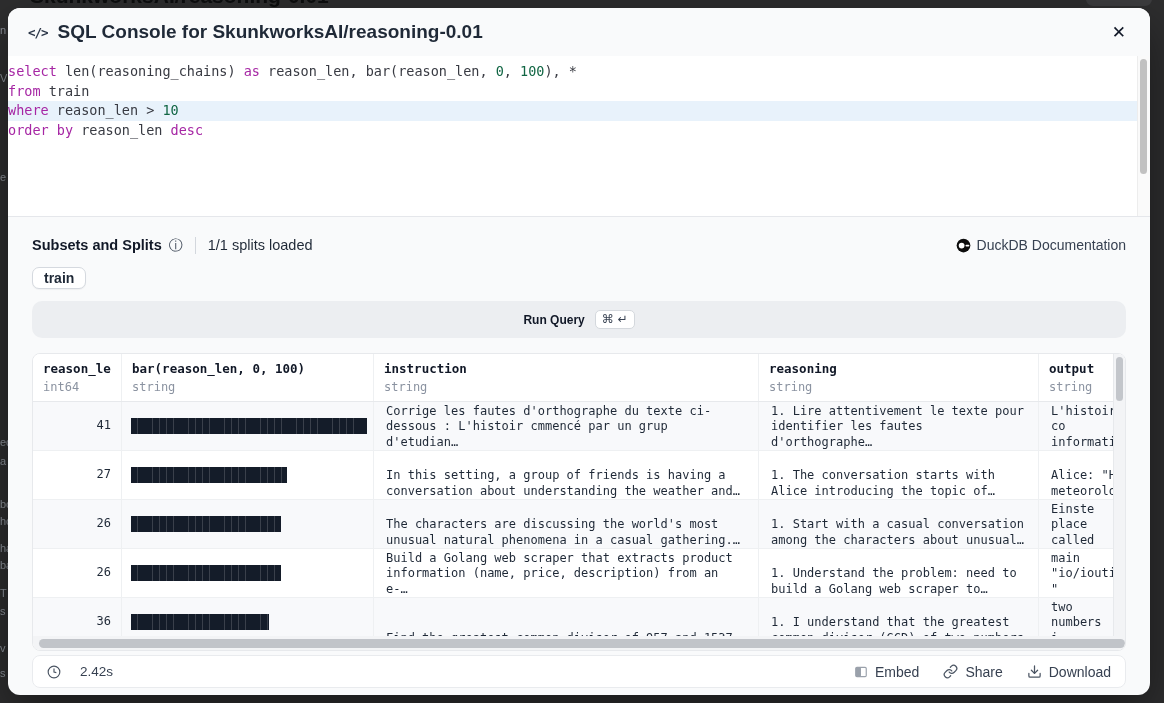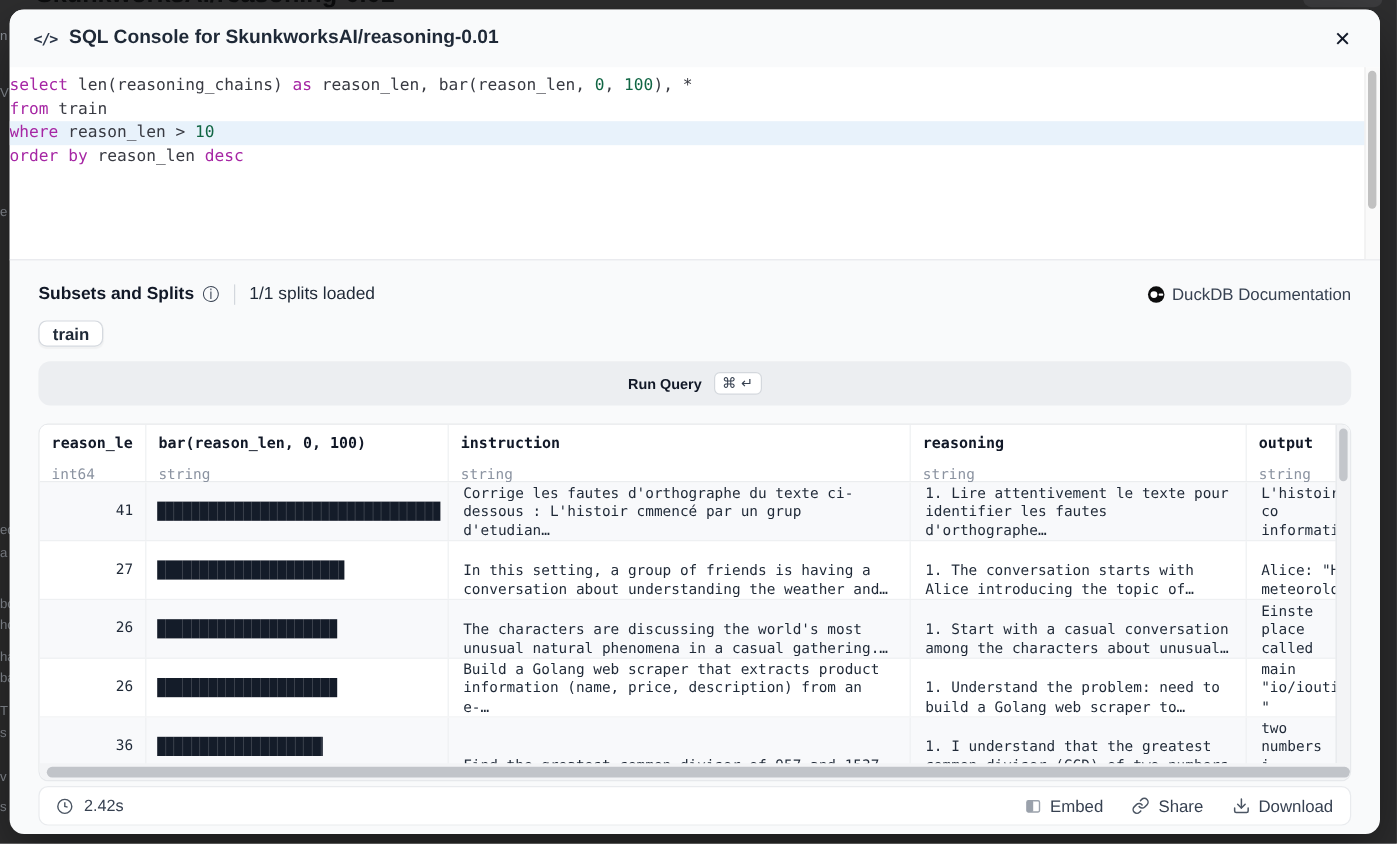--- a/index.html
+++ b/index.html
@@ -17,21 +17,21 @@
   
   .modal{
     position:absolute;left:8px;top:8px;width:1142px;height:687px;
     background:#f9fafb;border-radius:12px;box-shadow:0 18px 50px rgba(0,0,0,.45);
     overflow:hidden;
   }
   .modal-header{
     height:48px;display:flex;align-items:center;padding:0 20px;background:#f9fafb;
   }
   .code-icon{font-family:"DejaVu Sans Mono",monospace;font-size:12.5px;font-weight:700;color:#2b3648;margin-right:10px;letter-spacing:-1px;}
-  .modal-title{font-size:16px;font-weight:700;color:#1f2937;}
+  .modal-title{font-size:19px;font-weight:700;color:#1f2937;}
   .close-btn{margin-left:auto;font-size:17px;color:#111827;cursor:pointer;line-height:1;padding:4px;}
 
   
   .editor{
     position:relative;height:154px;background:#ffffff;border-bottom:1px solid #e5e7eb;
     font-family:"DejaVu Sans Mono",monospace;font-size:13.5px;line-height:19.5px;color:var(--plain);
     padding-top:6px;
   }
   .cm-line{white-space:pre;}
   .cm-line.active{background:var(--active-line);}
@@ -70,21 +70,21 @@
 
   
   .table-card{
     position:relative;margin-top:15px;height:296px;background:#ffffff;
     border:1px solid #e7e9ec;border-radius:8px;overflow:hidden;
   }
   .thead{display:flex;height:47px;border-bottom:1px solid #e7e9ec;background:#ffffff;}
   .th{padding:7px 10px 0;border-right:1px solid #eef0f2;box-sizing:border-box;flex-shrink:0;cursor:pointer;}
   .th:last-child{border-right:none;flex:1;}
   .th-name{font-family:"DejaVu Sans Mono",monospace;font-size:12.5px;font-weight:700;color:#111827;white-space:nowrap;overflow:hidden;}
-  .th-type{font-family:"DejaVu Sans Mono",monospace;font-size:12px;color:#8b93a1;margin-top:12px;}
+  .th-type{font-family:"DejaVu Sans Mono",monospace;font-size:12px;color:#8b93a1;margin-top:4px;}
   .tbody{height:235px;overflow:hidden;}
   .tr{display:flex;height:49px;border-bottom:1px solid #eef0f2;box-sizing:border-box;cursor:pointer;}
   .tr:nth-child(odd){background:#f8f9fb;}
   .td{border-right:1px solid #eef0f2;box-sizing:border-box;flex-shrink:0;display:flex;align-items:center;
       font-family:"DejaVu Sans Mono",monospace;font-size:12px;line-height:15.5px;color:#1f2937;overflow:hidden;}
   .td:last-child{border-right:none;flex:1;}
   .td.num{justify-content:flex-end;padding-right:10px;}
   .td.barcell{padding-left:9px;}
   .bar-fill{height:16px;background:
       repeating-linear-gradient(90deg, rgba(255,255,255,0) 0 6.4px, rgba(255,255,255,.16) 6.4px 7.2px),
@@ -95,21 +95,21 @@
   .h-scroll{position:absolute;left:0;right:0;bottom:0;height:14px;background:#f3f4f6;}
   .h-thumb{position:absolute;left:6px;top:2.5px;width:1086px;height:9px;border-radius:5px;background:#c1c4c9;}
   .v-scroll{position:absolute;top:0;right:0;bottom:14px;width:11px;background:#f3f4f6;border-left:1px solid #e7e9ec;}
   .v-thumb{position:absolute;top:3px;left:2px;width:7px;height:44px;border-radius:4px;background:#c3c6cb;}
 
   
   .footer{
     margin-top:4px;height:33px;background:#ffffff;border:1px solid #e9ebee;border-radius:8px;
     display:flex;align-items:center;padding:0 14px;box-sizing:border-box;
   }
-  .time-group{display:flex;align-items:center;gap:9px;font-size:13.5px;color:#374151;}
+  .time-group{display:flex;align-items:center;gap:19px;font-size:13.5px;color:#374151;}
   .footer-actions{margin-left:auto;display:flex;align-items:center;gap:24px;}
   .footer-btn{display:flex;align-items:center;gap:7px;font-size:14px;color:#374151;cursor:pointer;background:none;border:none;font-family:inherit;padding:0;}
   .icon-svg{display:block;}
 </style>
 </head>
 <body>
 
 <div class="backdrop">
   <div class="backdrop-hint">SkunkworksAI/reasoning-0.01</div>
   <div class="backdrop-pill"></div>

